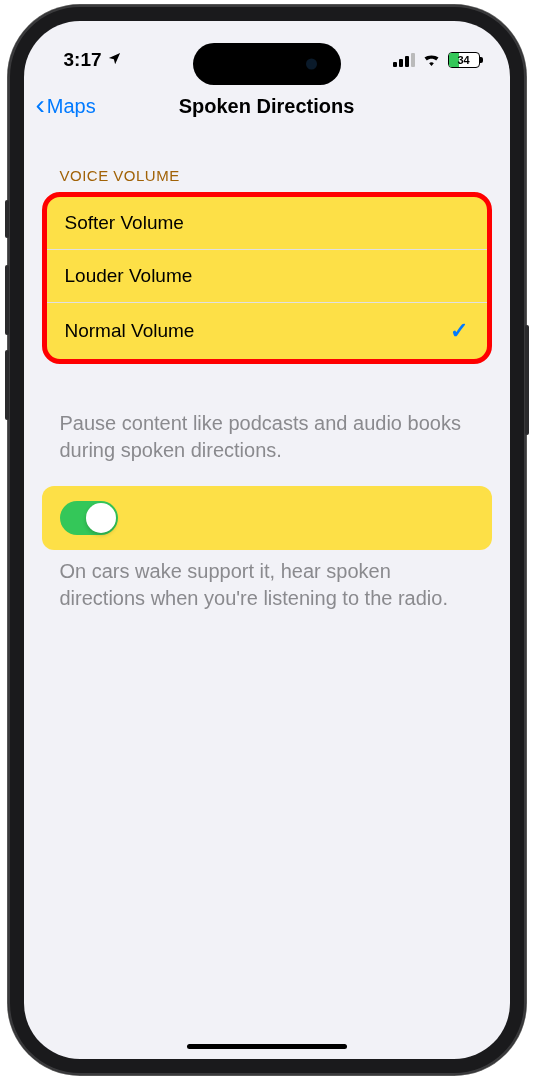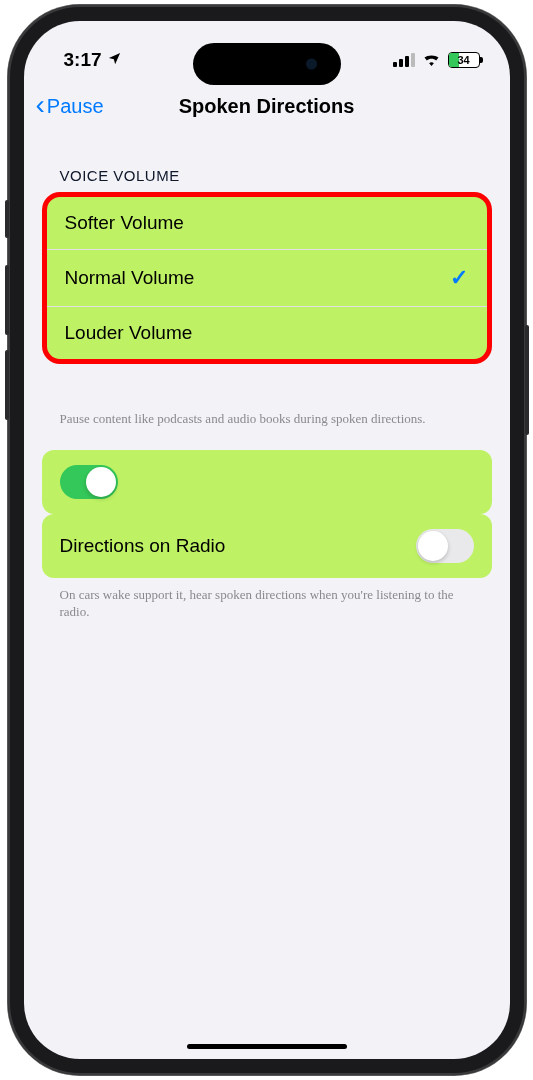--- a/index.html
+++ b/index.html
@@ -98,28 +98,28 @@
     .nav-title {
       position: absolute; left:0; right:0; text-align:center;
       font-size: 20px; font-weight: 600; color:#000;
       pointer-events: none;
     }
 
     .content { padding: 20px 18px 0 18px; }
 
     .section-header {
       font-size: 15px;
-      color: #0f172a;
+      color: #a16207;
       letter-spacing: 0.5px;
       padding: 14px 18px 8px 18px;
       text-transform: uppercase;
     }
 
     .group {
-      background: #bef264;
+      background: #fde047;
       border-radius: 12px;
       overflow: hidden;
     }
     .highlight-group {
       border: 5px solid #ff0000;
       border-radius: 18px;
     }
     .cell {
       display: flex;
       align-items: center;
@@ -139,25 +139,24 @@
     .switch.on { background: #34c759; }
     .switch.off { background: #e9e9eb; }
     .switch::after {
       content: ""; position: absolute; top: 2px; width: 30px; height: 30px;
       background: #fff; border-radius: 50%; box-shadow: 0 2px 4px rgba(0,0,0,0.2);
     }
     .switch.on::after { right: 2px; }
     .switch.off::after { left: 2px; }
 
     .footer-text {
-      font-size: 13px;
+      font-size: 20px;
       color: #8a8a8e;
       padding: 8px 18px 22px 18px;
       line-height: 1.35;
-      font-family: Liberation Serif, serif;
     }
 
     .home-indicator {
       position: absolute; bottom: 10px; left: 50%; transform: translateX(-50%);
       width: 160px; height: 5px; background: #000; border-radius: 3px;
     }
 
     .side-button { position:absolute; background:#2a2a2c; border-radius:2px;}
     .btn-power { right:-3px; top:320px; width:4px; height:110px;}
     .btn-vol-up { left:-3px; top:260px; width:4px; height:70px;}
@@ -200,56 +199,50 @@
         <div class="battery">
           <div class="battery-fill"></div>
           <div class="battery-text">34</div>
         </div>
       </div>
     </div>
 
     <div class="nav-bar">
       <div class="back-btn">
         <span class="back-chevron">‹</span>
-        <span>Pause</span>
+        <span>Maps</span>
       </div>
       <div class="nav-title">Spoken Directions</div>
     </div>
 
     <div class="content">
 
       <div class="section-header">VOICE VOLUME</div>
       <div class="group highlight-group">
         <div class="cell">
           <span>Softer Volume</span>
         </div>
         <div class="cell">
+          <span>Louder Volume</span>
+        </div>
+        <div class="cell">
           <span>Normal Volume</span>
           <span class="checkmark">✓</span>
         </div>
-        <div class="cell">
-          <span>Louder Volume</span>
-        </div>
       </div>
 
       <div style="height:38px"></div>
 
       <div class="footer-text">Pause content like podcasts and audio books during spoken directions.</div>
 
       <div class="group">
         <div class="cell">
           <div class="switch on"></div>
         </div>
       </div>
 
-      <div class="group">
-        <div class="cell">
-          <span>Directions on Radio</span>
-          <div class="switch off"></div>
-        </div>
-      </div>
       <div class="footer-text">On cars wake support it, hear spoken directions when you're listening to the radio.</div>
 
     </div>
 
     <div class="home-indicator"></div>
   </div>
 </div>
 
 </body></html>

